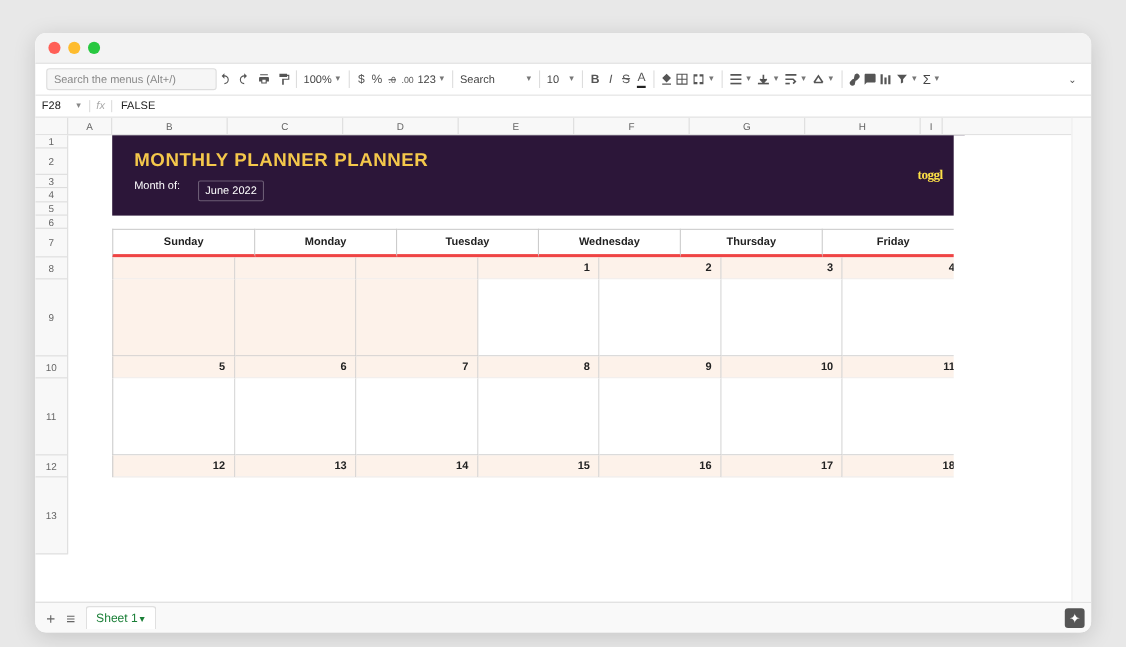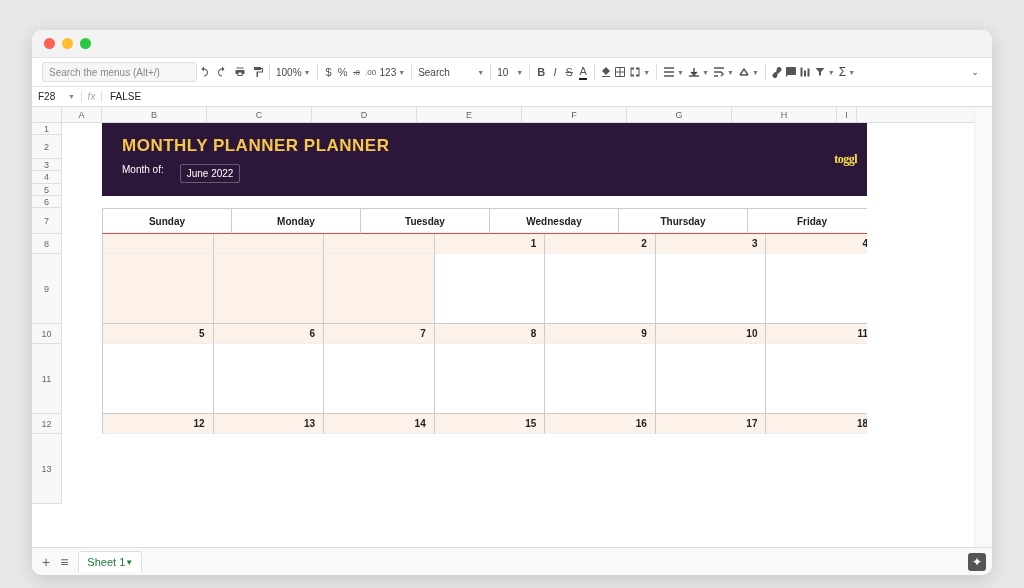--- a/index.html
+++ b/index.html
@@ -41,21 +41,21 @@
   .banner { position:absolute; left:40px; top:0; width:775px; height:73px; background:#2c1639; display:flex; align-items:center; justify-content:space-between; padding:0 20px; }
   .banner-left { display:flex; flex-direction:column; gap:8px;}
   .banner-title { color:#f5c84b; font-weight:700; font-size:17px; letter-spacing:0.5px; }
   .banner-month-row { display:flex; gap:16px; font-size:10px; }
   .banner-month-label { color:#fff; }
   .banner-month-box { color:#fff; border:1px solid rgba(255,255,255,0.3); padding:3px 6px; border-radius:2px; }
   .brand { color:#fde047; font-weight:700; font-size:12px; letter-spacing:-0.5px; font-family: Georgia, serif;}
 
   .cal { position:absolute; left:40px; top:85px; width:775px; }
   .cal-head { display:flex; height:26px; }
-  .cal-head div { flex:1; display:flex; align-items:center; justify-content:center; font-size:10px; font-weight:700; color:#222; border-top:1px solid #ccc; border-bottom:1px solid #ef4444; border-right:1px solid #ccc; }
+  .cal-head div { flex:1; display:flex; align-items:center; justify-content:center; font-size:10px; font-weight:700; color:#222; border-top:1px solid #ccc; border-bottom:3px solid #ef4444; border-right:1px solid #ccc; }
   .cal-head div:first-child{border-left:1px solid #ccc;}
   .cal-row { display:flex; }
   .cal-num { height:20px; flex:1; background:#fdf2ea; border-right:1px solid #ccc; border-bottom:1px solid #eee; display:flex; align-items:center; justify-content:flex-end; padding-right:8px; font-size:10px; font-weight:700; color:#222;}
   .cal-num:first-child{border-left:1px solid #ccc;}
   .cal-body { height:70px; flex:1; background:#fff; border-right:1px solid #ccc; border-bottom:1px solid #ccc;}
   .cal-body:first-child{border-left:1px solid #ccc;}
   .cal-body.shade{background:#fdf2ea;}
 
   .right-gutter{position:absolute;right:0;top:0;bottom:0;width:125px;background:#fff;}
   .right-strip{position:absolute;right:0;top:0;bottom:0;width:18px;background:#f9f9f9;border-left:1px solid #eee;}

